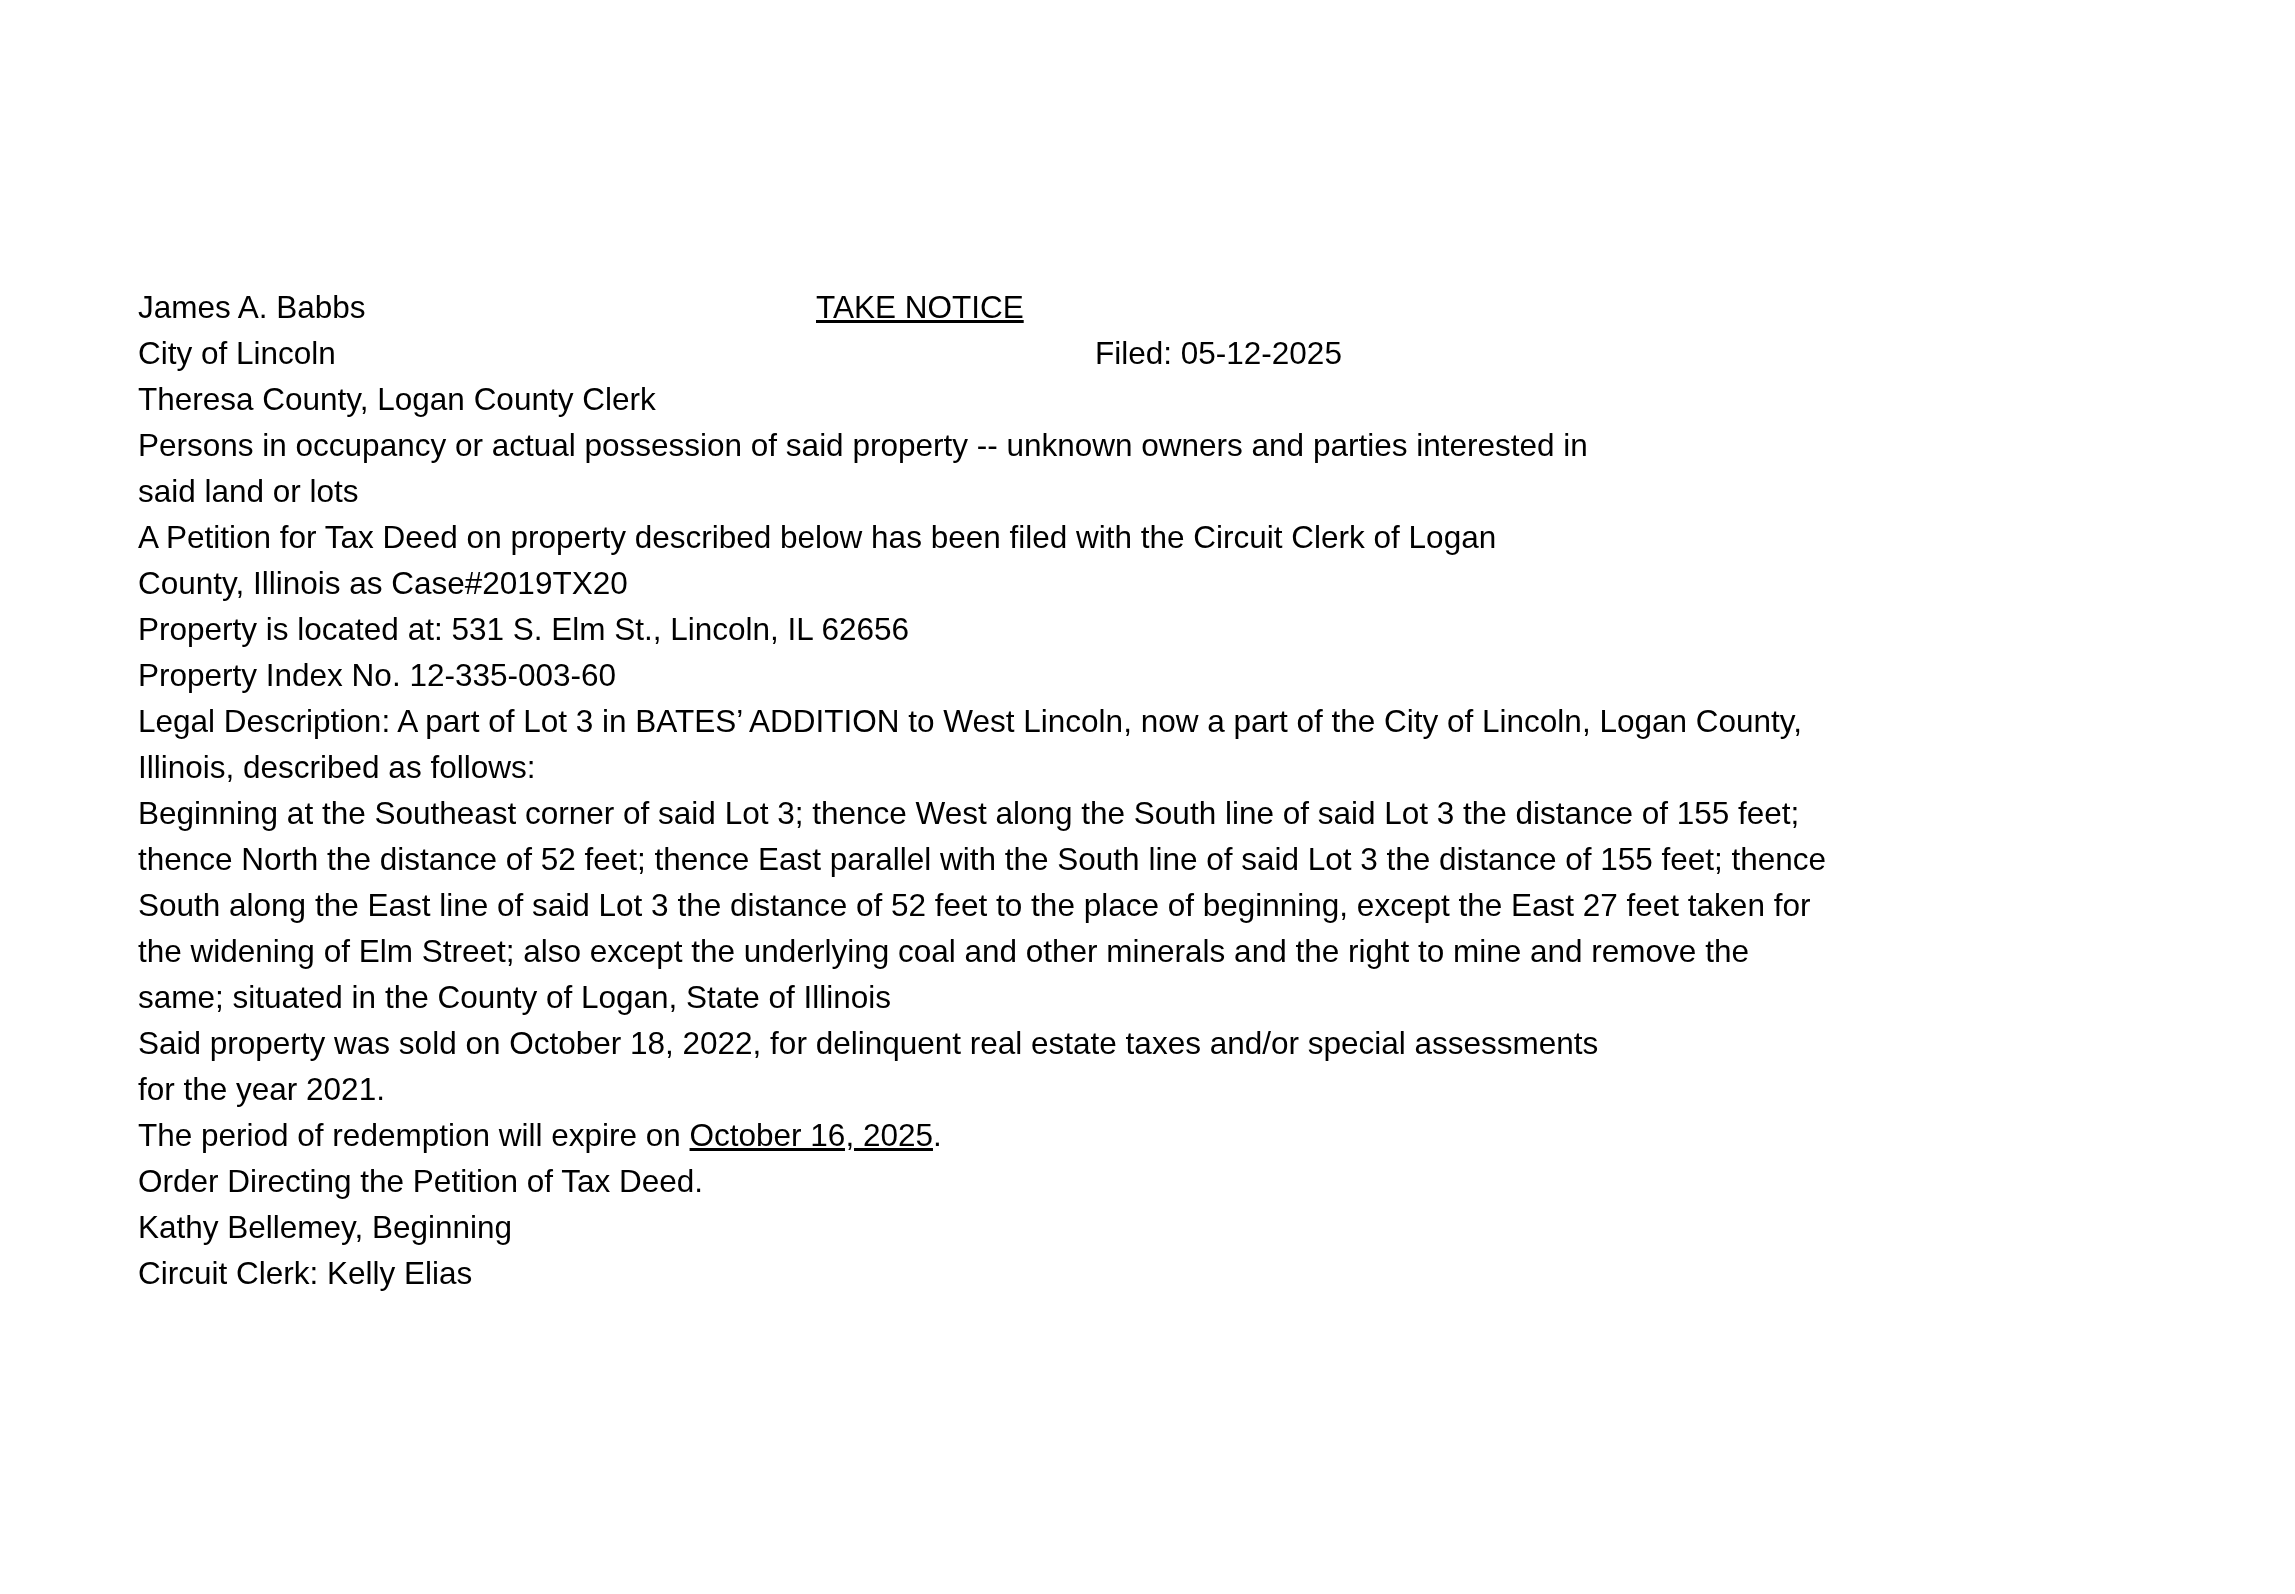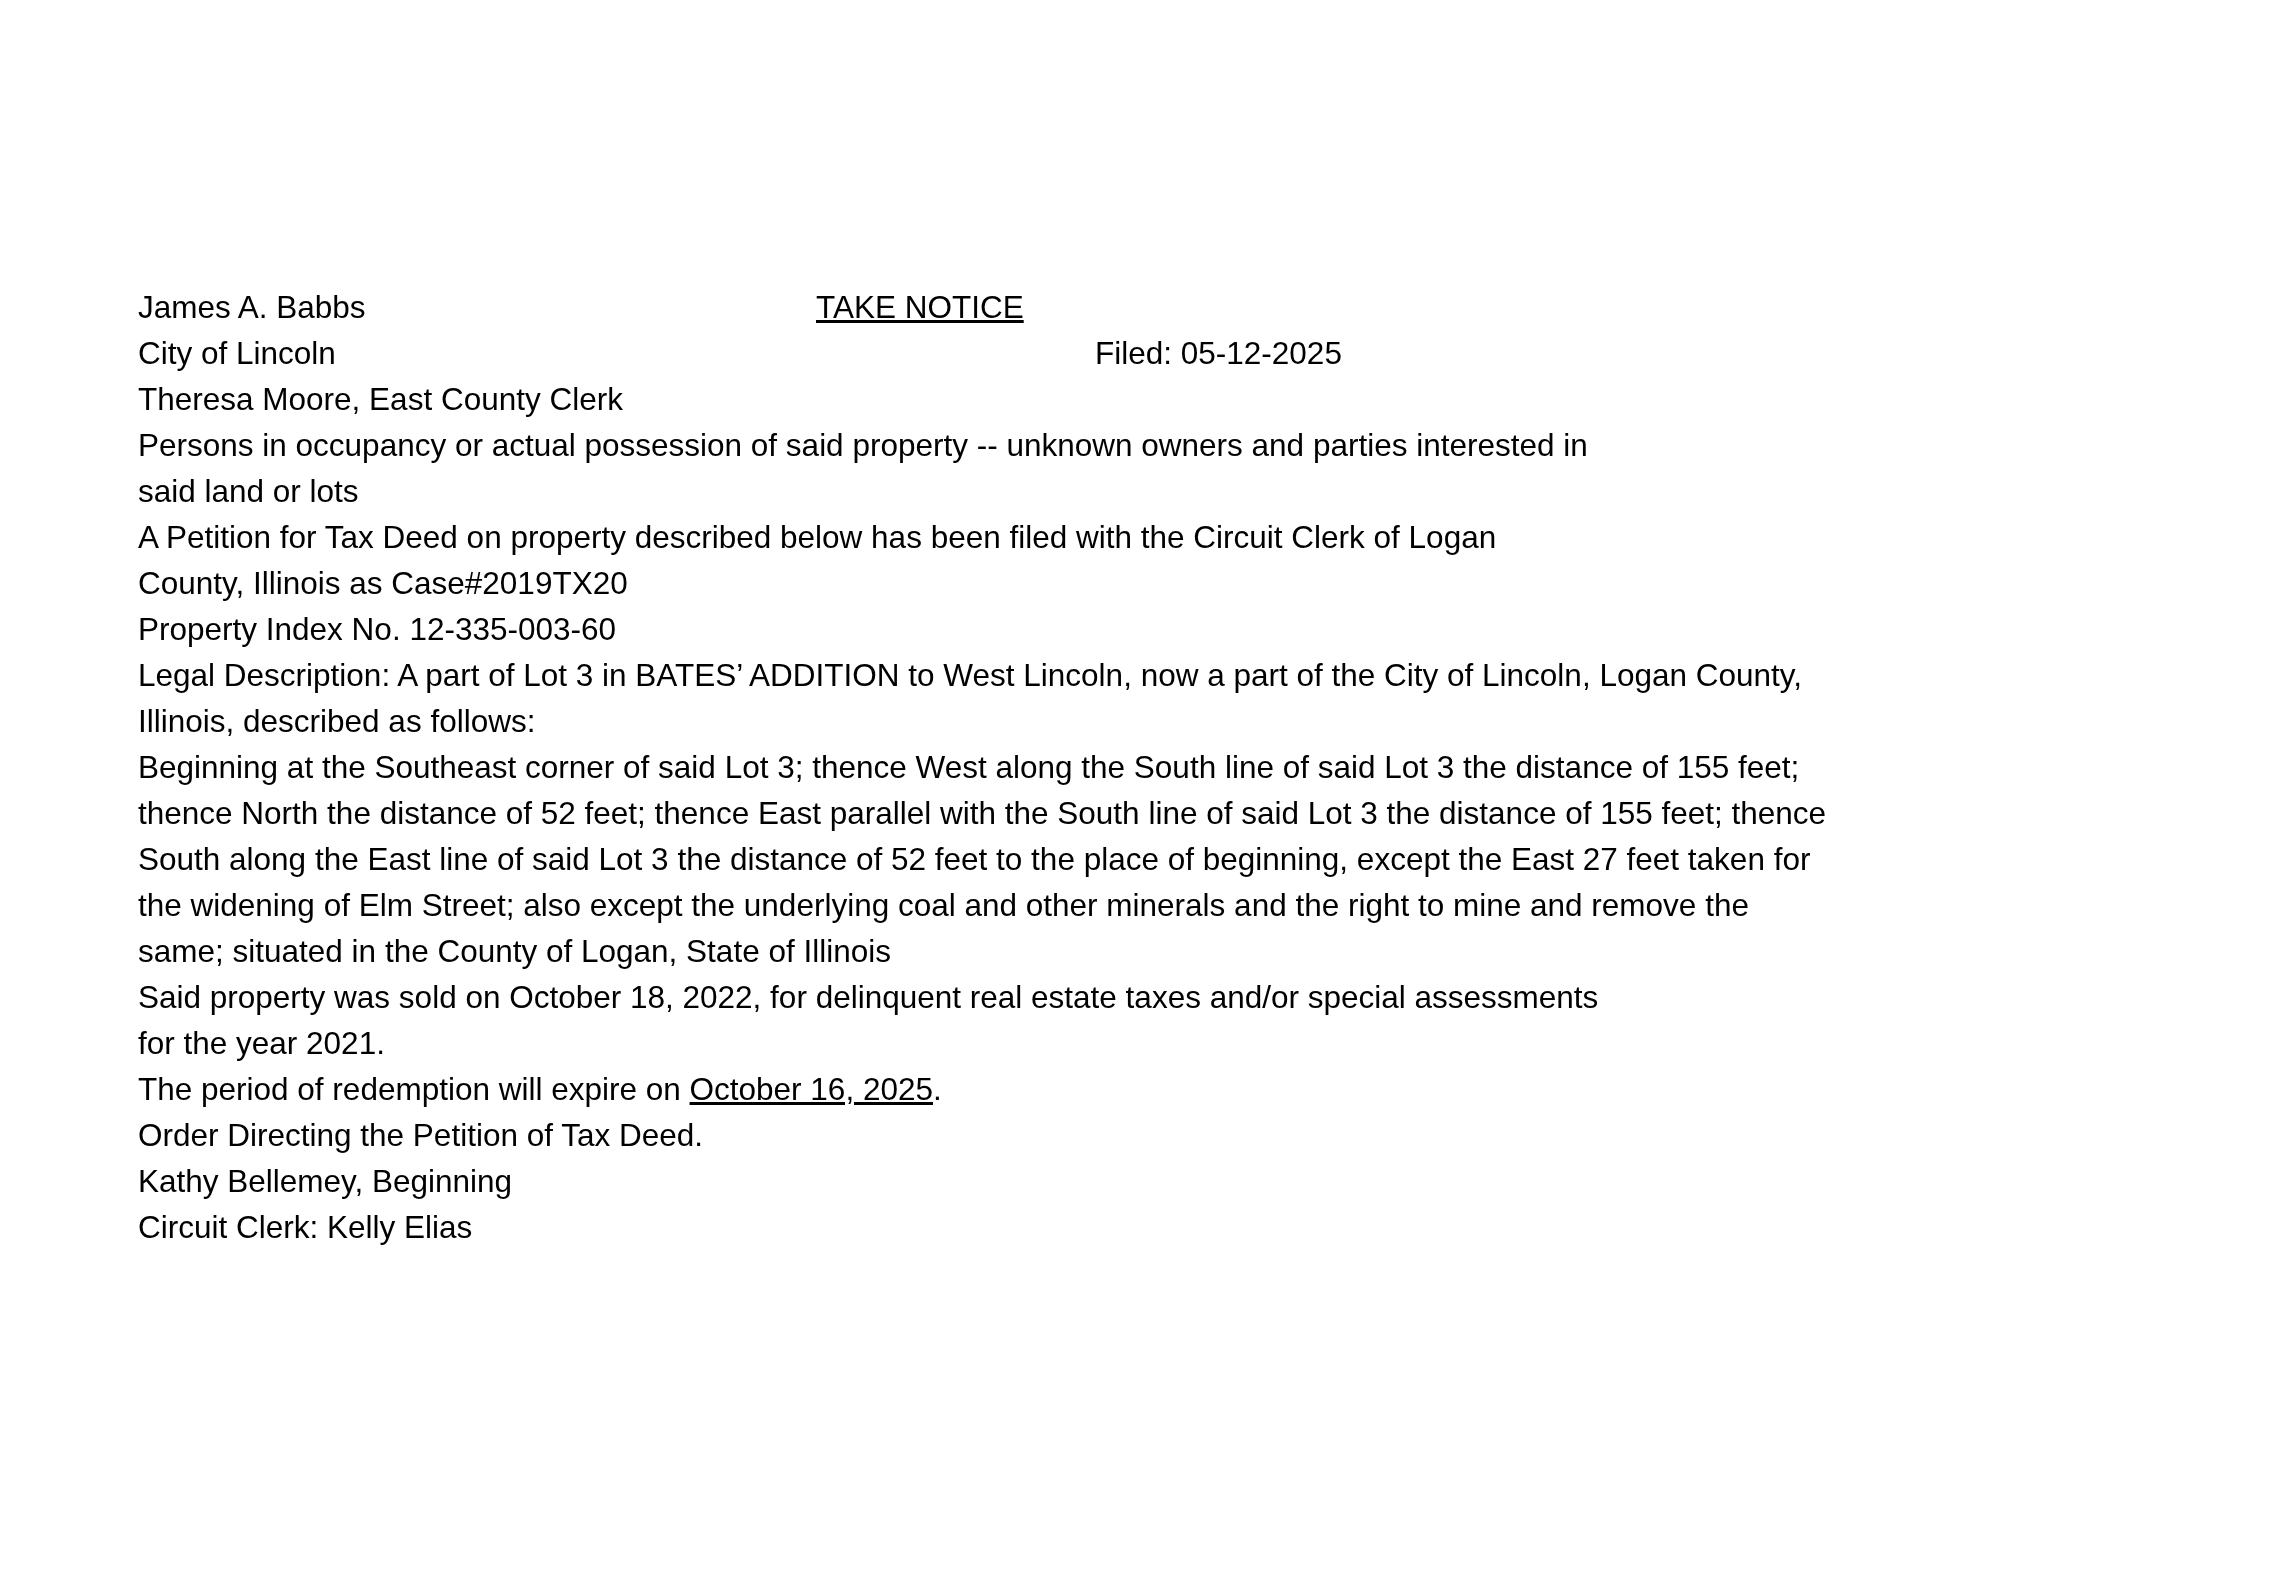--- a/index.html
+++ b/index.html
@@ -63,25 +63,26 @@
 
     <div class="line header-line">
       <span class="hdr-title">TAKE NOTICE</span>
       <span class="hdr-filed">Filed: 05-12-2025</span>
     </div>
 
 
     <div id="body-lines">
         <div class="line"><span>James A. Babbs</span></div>
         <div class="line"><span>City of Lincoln</span></div>
-        <div class="line"><span>Theresa Moore, East County Clerk</span></div>
+        <div class="line"><span>Theresa County, Logan County Clerk</span></div>
         <div class="line"><span>Persons in occupancy or actual possession of said property -- unknown owners and parties interested in</span></div>
         <div class="line"><span>said land or lots</span></div>
         <div class="line"><span>A Petition for Tax Deed on property described below has been filed with the Circuit Clerk of Logan</span></div>
         <div class="line"><span>County, Illinois as Case#2019TX20</span></div>
+        <div class="line"><span>Property is located at: 531 S. Elm St., Lincoln, IL 62656</span></div>
         <div class="line"><span>Property Index No. 12-335-003-60</span></div>
         <div class="line"><span>Legal Description: A part of Lot 3 in BATES’ ADDITION to West Lincoln, now a part of the City of Lincoln, Logan County,</span></div>
         <div class="line"><span>Illinois, described as follows:</span></div>
         <div class="line"><span>Beginning at the Southeast corner of said Lot 3; thence West along the South line of said Lot 3 the distance of 155 feet;</span></div>
         <div class="line"><span>thence North the distance of 52 feet; thence East parallel with the South line of said Lot 3 the distance of 155 feet; thence</span></div>
         <div class="line"><span>South along the East line of said Lot 3 the distance of 52 feet to the place of beginning, except the East 27 feet taken for</span></div>
         <div class="line"><span>the widening of Elm Street; also except the underlying coal and other minerals and the right to mine and remove the</span></div>
         <div class="line"><span>same; situated in the County of Logan, State of Illinois</span></div>
         <div class="line"><span>Said property was sold on October 18, 2022, for delinquent real estate taxes and/or special assessments</span></div>
         <div class="line"><span>for the year 2021.</span></div>

